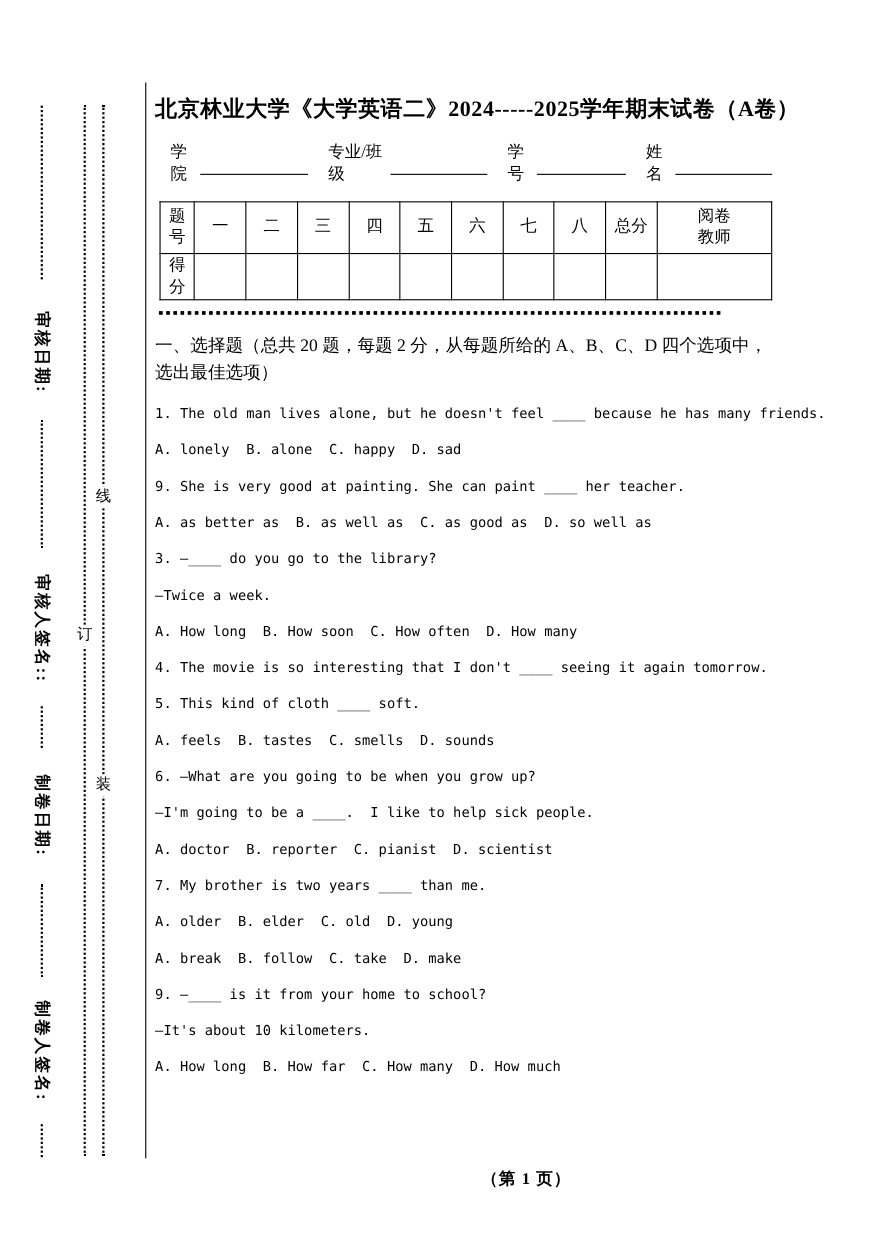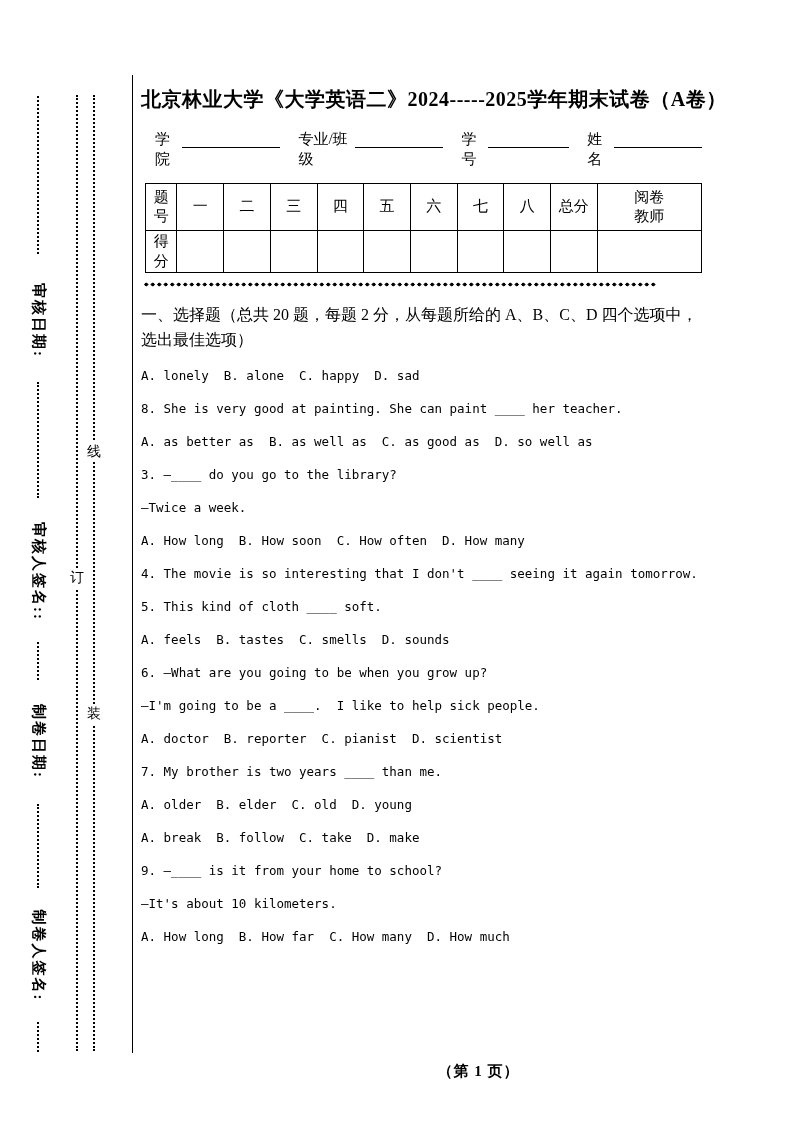--- a/index.html
+++ b/index.html
@@ -13,21 +13,21 @@
   .vwrap { position:absolute; left:25px; width:26px; display:flex; align-items:center; justify-content:center; }
   .vtext { transform:rotate(90deg); white-space:nowrap; font-weight:bold; font-size:15px; letter-spacing:2px; }
   .bchar { position:absolute; transform:translate(-50%,-50%); font-size:14px; background:#fff; padding:3px 1px; line-height:1; }
 
   
   .content { position:absolute; left:132px; top:75px; width:582px; height:978px;
              border-left:1.5px solid #000; padding:10px 12px 0 8px; }
   .title { text-align:center; font-size:20px; font-weight:bold; line-height:28px;
            margin-bottom:16px; white-space:nowrap; letter-spacing:0.5px; }
 
-  .info-row { display:flex; align-items:flex-start; font-size:15px; margin:0 0 14px 14px; }
+  .info-row { display:flex; align-items:center; font-size:15px; margin:0 0 14px 14px; }
   .ilabel { margin-left:18px; line-height:20px; }
   .ilabel:first-child { margin-left:0; }
   .blank { display:inline-block; border-bottom:1px solid #000; height:19px; }
   .w-school { width:112px; } .w-major { width:100px; } .w-id { width:92px; } .w-name { width:100px; }
 
   .score-table { border-collapse:collapse; margin:0 0 9px 4px; table-layout:fixed; }
   .score-table td { border:1.5px solid #000; text-align:center; vertical-align:middle;
                     font-size:15px; line-height:1.3; white-space:pre-line; padding:1px; }
   .row-q td { height:47px; }
   .row-s td { height:37px; }
@@ -138,22 +138,23 @@
           <td></td>
         </tr>
       </tbody>
     </table>
 
     <div class="dotted-sep"></div>
 
     <div class="section-heading">一、选择题（总共 20 题，每题 2 分，从每题所给的 A、B、C、D 四个选项中，选出最佳选项）</div>
 
     <div class="questions">
+      <div class="qline">1. The old man lives alone, but he doesn't feel ____ because he has many friends.</div>
       <div class="qline">A. lonely  B. alone  C. happy  D. sad</div>
-      <div class="qline">8. She is very good at painting. She can paint ____ her teacher.</div>
+      <div class="qline">9. She is very good at painting. She can paint ____ her teacher.</div>
       <div class="qline">A. as better as  B. as well as  C. as good as  D. so well as</div>
       <div class="qline">3. —____ do you go to the library?</div>
       <div class="qline">—Twice a week.</div>
       <div class="qline">A. How long  B. How soon  C. How often  D. How many</div>
       <div class="qline">4. The movie is so interesting that I don't ____ seeing it again tomorrow.</div>
       <div class="qline">5. This kind of cloth ____ soft.</div>
       <div class="qline">A. feels  B. tastes  C. smells  D. sounds</div>
       <div class="qline">6. —What are you going to be when you grow up?</div>
       <div class="qline">—I'm going to be a ____.  I like to help sick people.</div>
       <div class="qline">A. doctor  B. reporter  C. pianist  D. scientist</div>

